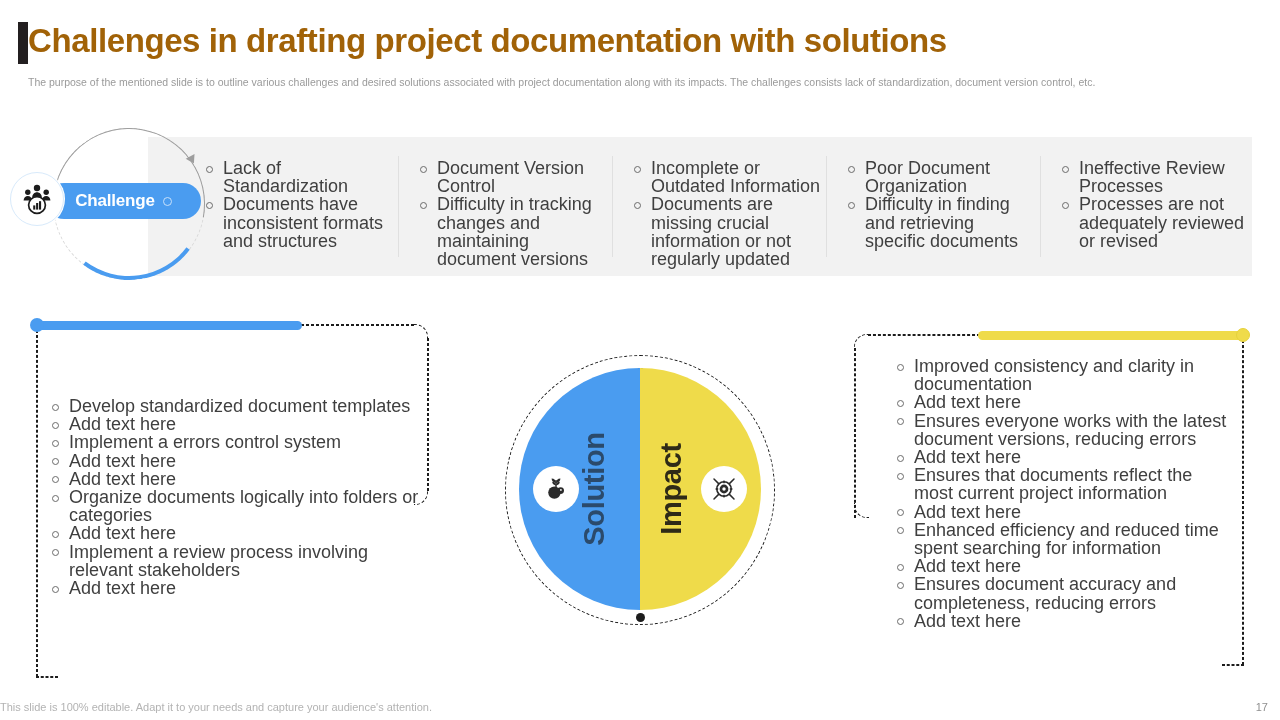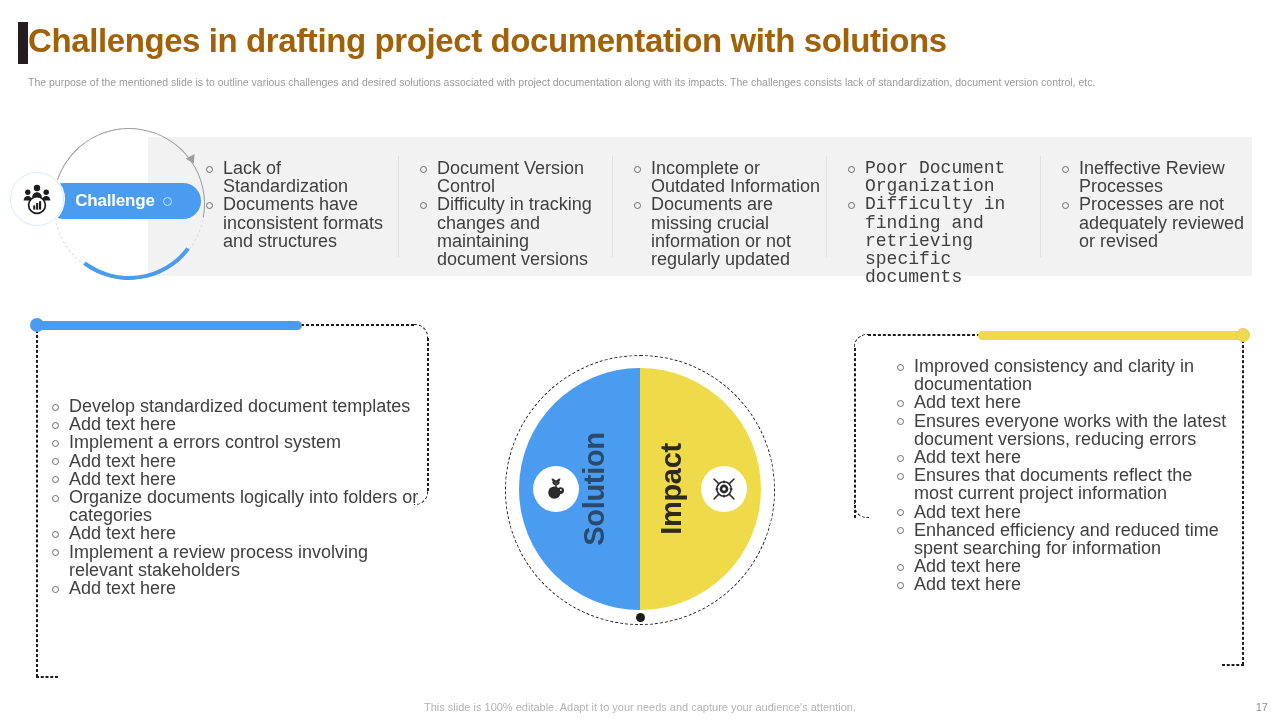--- a/index.html
+++ b/index.html
@@ -162,21 +162,21 @@
     position:absolute; left:505px; top:355px; width:270px; height:270px;
     border-radius:50%; border:1.6px dashed #1c1c1c;
     clip-path: polygon(50% 0, 100% 0, 100% 100%, 50% 100%);
   }
   .node-dot { position:absolute; width:9px; height:9px; border-radius:50%; background:#1c1c1c; }
   .node-top { left:636px; top:368px; }
   .node-bot { left:636px; top:613px; }
 
   
   .footer {
-    position:absolute; left:0; top:701px; width:1280px; text-align:center;
+    position:absolute; left:0; top:701px; width:1280px; 
     font-size:11px; color:#b3b3b3;
   }
   .pagenum {
     position:absolute; right:12px; top:701px; font-size:11px; color:#8f8f8f;
   }
   .list-left  { position:absolute; left:50px; top:357px; width:370px;margin-top:40px; }
   .list-right { position:absolute; left:895px; top:357px; width:340px; }
 </style>
 </head>
 <body>
@@ -233,21 +233,21 @@
       <li>Document Version Control</li>
       <li>Difficulty in tracking changes and maintaining document versions</li>
     </ul>
   </div>
   <div class="chal-col" style="left:632px; width:190px;">
     <ul class="blist">
       <li>Incomplete or Outdated Information</li>
       <li>Documents are missing crucial information or not regularly updated</li>
     </ul>
   </div>
-  <div class="chal-col" style="left:846px; width:190px;font-family:Liberation Mono, monospace;">
+  <div class="chal-col" style="left:846px; width:190px;">
     <ul class="blist">
       <li>Poor Document Organization</li>
       <li>Difficulty in finding and retrieving specific documents</li>
     </ul>
   </div>
   <div class="chal-col" style="left:1060px; width:190px;">
     <ul class="blist">
       <li>Ineffective Review Processes</li>
       <li>Processes are not adequately reviewed or revised</li>
     </ul>
@@ -288,20 +288,21 @@
   <div class="list-right">
     <ul class="blist">
       <li>Improved consistency and clarity in documentation</li>
       <li>Add text here</li>
       <li>Ensures everyone works with the latest document versions, reducing errors</li>
       <li>Add text here</li>
       <li>Ensures that documents reflect the most current project information</li>
       <li>Add text here</li>
       <li>Enhanced efficiency and reduced time spent searching for information</li>
       <li>Add text here</li>
+      <li>Ensures document accuracy and completeness, reducing errors</li>
       <li>Add text here</li>
     </ul>
   </div>
 
   <div class="orbit"></div>
   <div class="orbit2"></div>
   <div class="node-dot node-top"></div>
   <div class="node-dot node-bot"></div>
 
   <div class="center-wrap">

